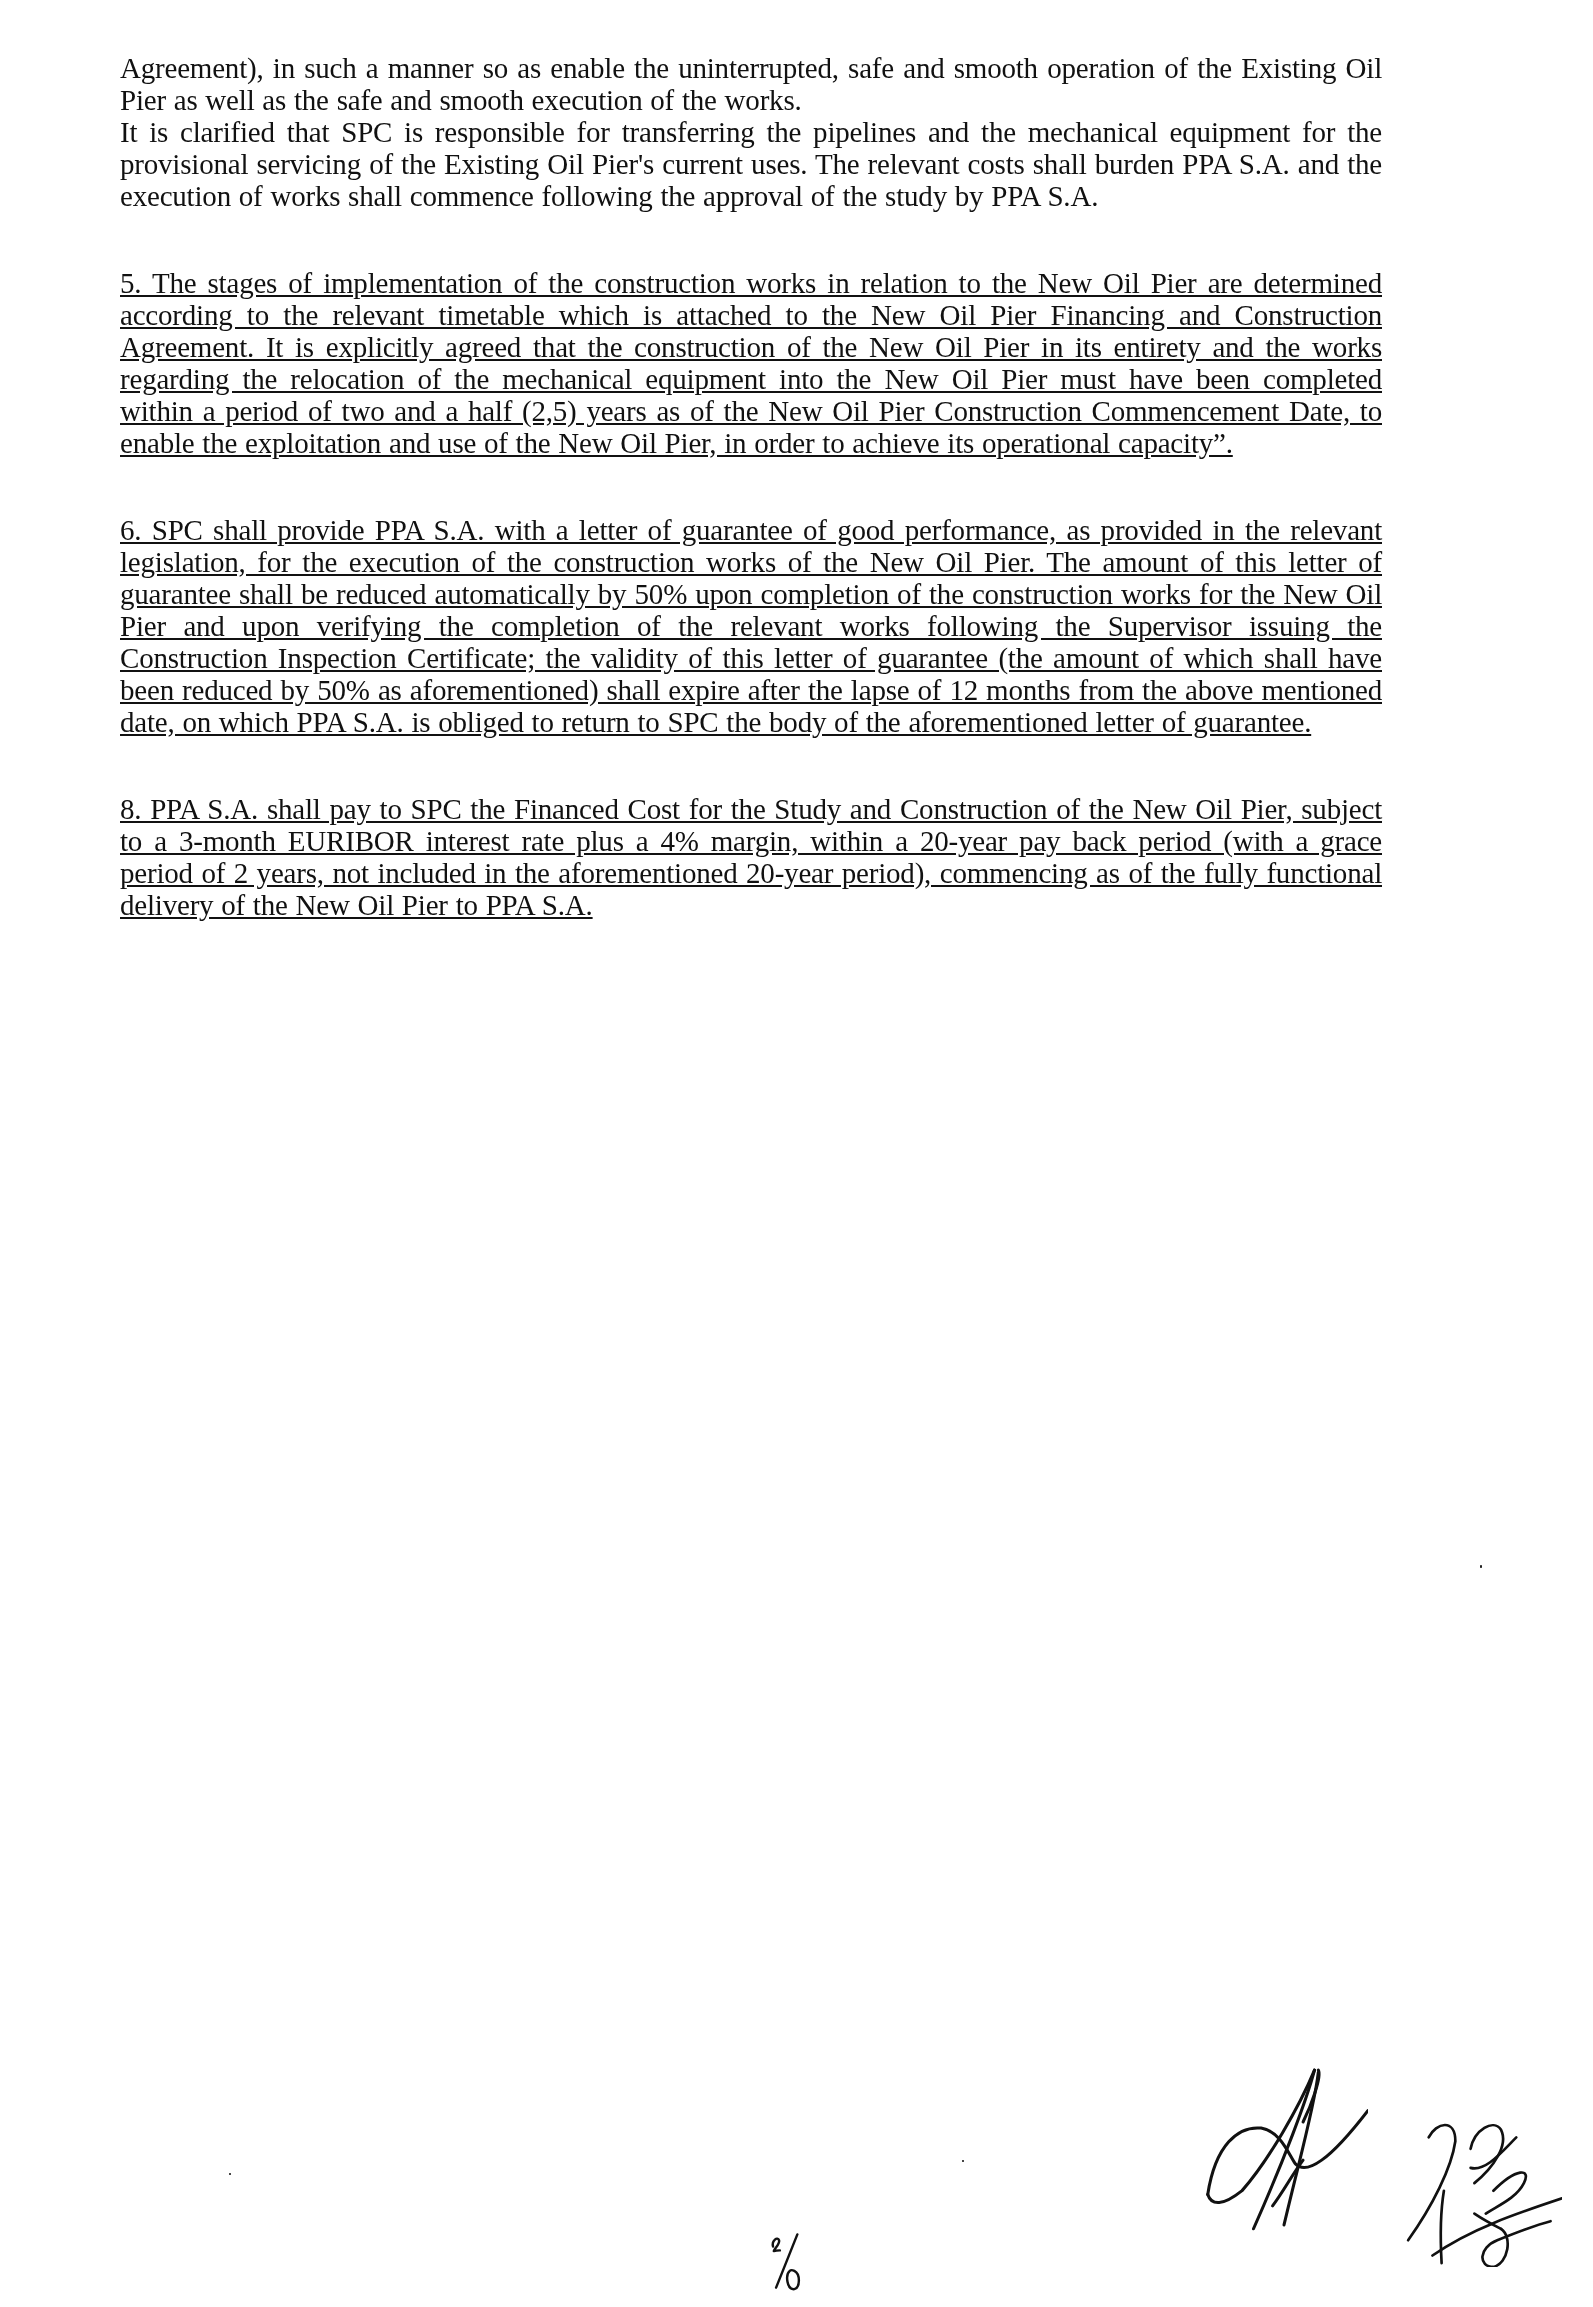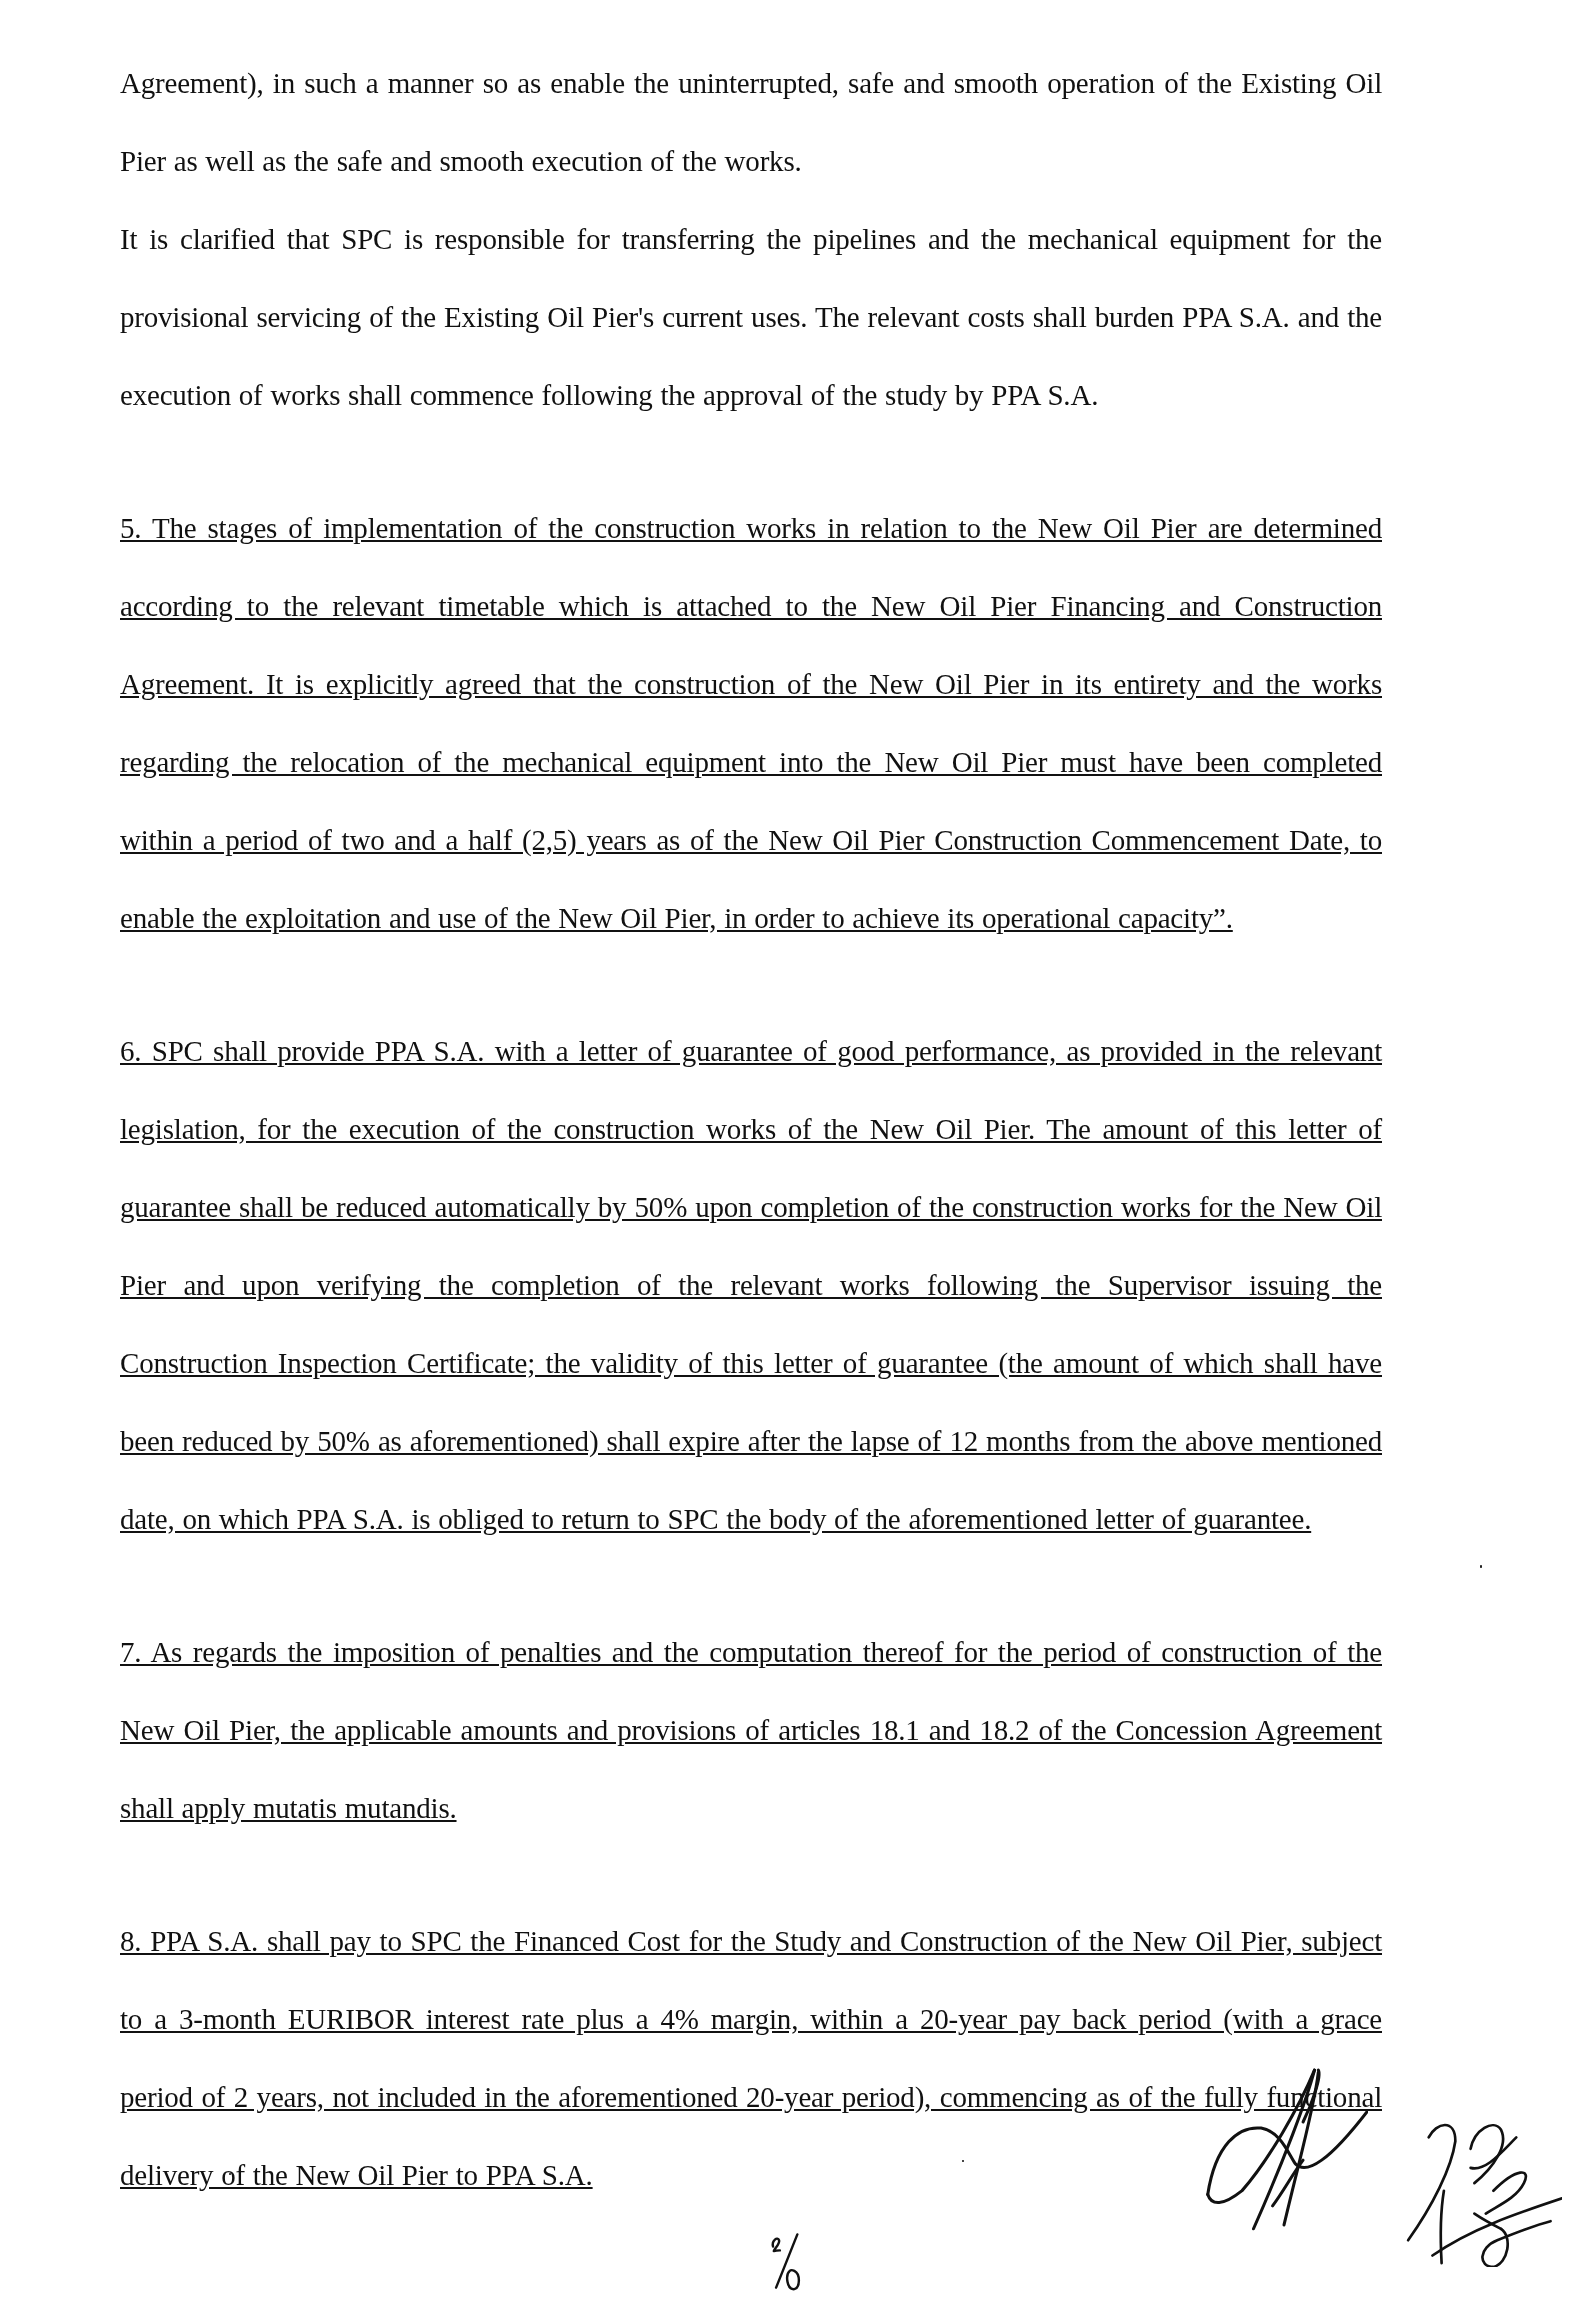--- a/index.html
+++ b/index.html
@@ -18,24 +18,24 @@
     .page {
       position: absolute;
       left: 0; top: 0;
       width: 1594px;
       height: 2307px;
       background: #ffffff;
     }
     .body-text {
       position: absolute;
       left: 120px;
-      top: 44px;
+      top: 52px;
       width: 1262px;
       font-size: 29px;
-      line-height: 78px;
+      line-height: 32px;
       text-align: justify;
       letter-spacing: -0.2px;
       word-spacing: 0.8px;
     }
     .para {
       margin: 0;
       text-align: justify;
       text-align-last: left;
     }
     .para.gap-before {
@@ -76,21 +76,20 @@
 </head>
 <body>
 
 <div class="page">
 
   <div class="body-text">
     <p class="para">Agreement), in such a manner so as enable the uninterrupted, safe and smooth operation of the Existing Oil Pier as well as the safe and smooth execution of the works.</p>
     <p class="para tight">It is clarified that SPC is responsible for transferring the pipelines and the mechanical equipment for the provisional servicing of the Existing Oil Pier's current uses. The relevant costs shall burden PPA S.A. and the execution of works shall commence following the approval of the study by PPA S.A.</p>
     <p class="para gap-before">5. The stages of implementation of the construction works in relation to the New Oil Pier are determined according to the relevant timetable which is attached to the New Oil Pier Financing and Construction Agreement. It is explicitly agreed that the construction of the New Oil Pier in its entirety and the works regarding the relocation of the mechanical equipment into the New Oil Pier must have been completed within a period of two and a half (2,5) years as of the New Oil Pier Construction Commencement Date, to enable the exploitation and use of the New Oil Pier, in order to achieve its operational capacity”.</p>
     <p class="para gap-before">6. SPC shall provide PPA S.A. with a letter of guarantee of good performance, as provided in the relevant legislation, for the execution of the construction works of the New Oil Pier. The amount of this letter of guarantee shall be reduced automatically by 50% upon completion of the construction works for the New Oil Pier and upon verifying the completion of the relevant works following the Supervisor issuing the Construction Inspection Certificate; the validity of this letter of guarantee (the amount of which shall have been reduced by 50% as aforementioned) shall expire after the lapse of 12 months from the above mentioned date, on which PPA S.A. is obliged to return to SPC the body of the aforementioned letter of guarantee.</p>
-    <p class="para gap-before">7. As regards the imposition of penalties and the computation thereof for the period of construction of the New Oil Pier, the applicable amounts and provisions of articles 18.1 and 18.2 of the Concession Agreement shall apply mutatis mutandis.</p>
     <p class="para gap-before">8.  PPA S.A. shall pay to SPC the Financed Cost for the Study and Construction of the New Oil Pier, subject to a 3-month EURIBOR interest rate plus a 4% margin, within a 20-year pay back period (with a grace period of 2 years, not included in the aforementioned 20-year period), commencing as of the fully functional delivery of the New Oil Pier to PPA S.A.</p>
   </div>
 
   <svg class="signature signature-1" viewBox="0 0 220 240" xmlns="http://www.w3.org/2000/svg">
     <g fill="none" stroke="#111" stroke-width="4" stroke-linecap="round" stroke-linejoin="round">
       <path d="M10 175 C 20 110, 50 85, 80 88 C 105 92, 115 120, 125 135 C 140 150, 170 130, 220 65"></path>
       <path d="M10 175 C 15 190, 30 190, 55 170 C 90 130, 130 60, 150 12"></path>
       <path d="M150 12 C 140 50, 110 130, 70 220"></path>
       <path d="M155 15 C 150 60, 130 130, 110 215"></path>
       <path d="M135 130 C 120 150, 110 170, 95 190"></path>

